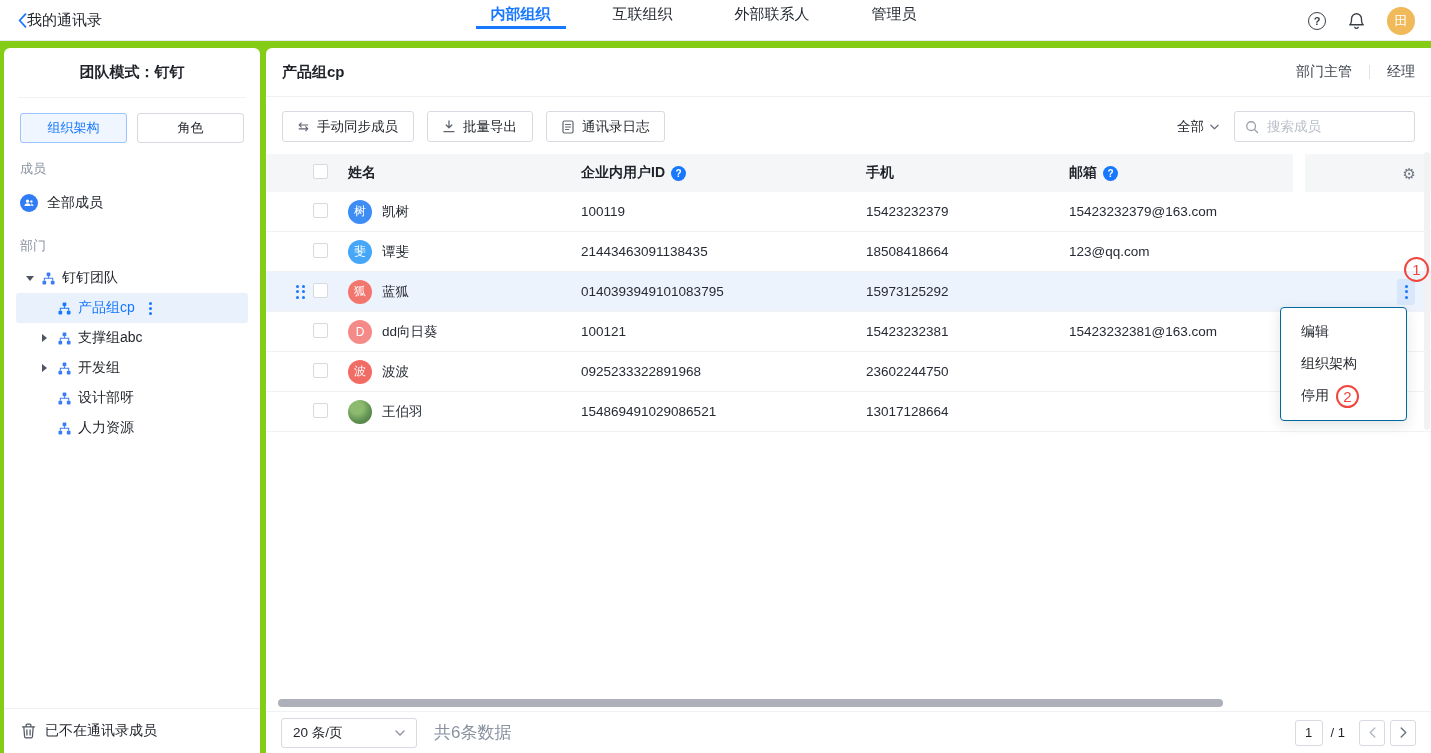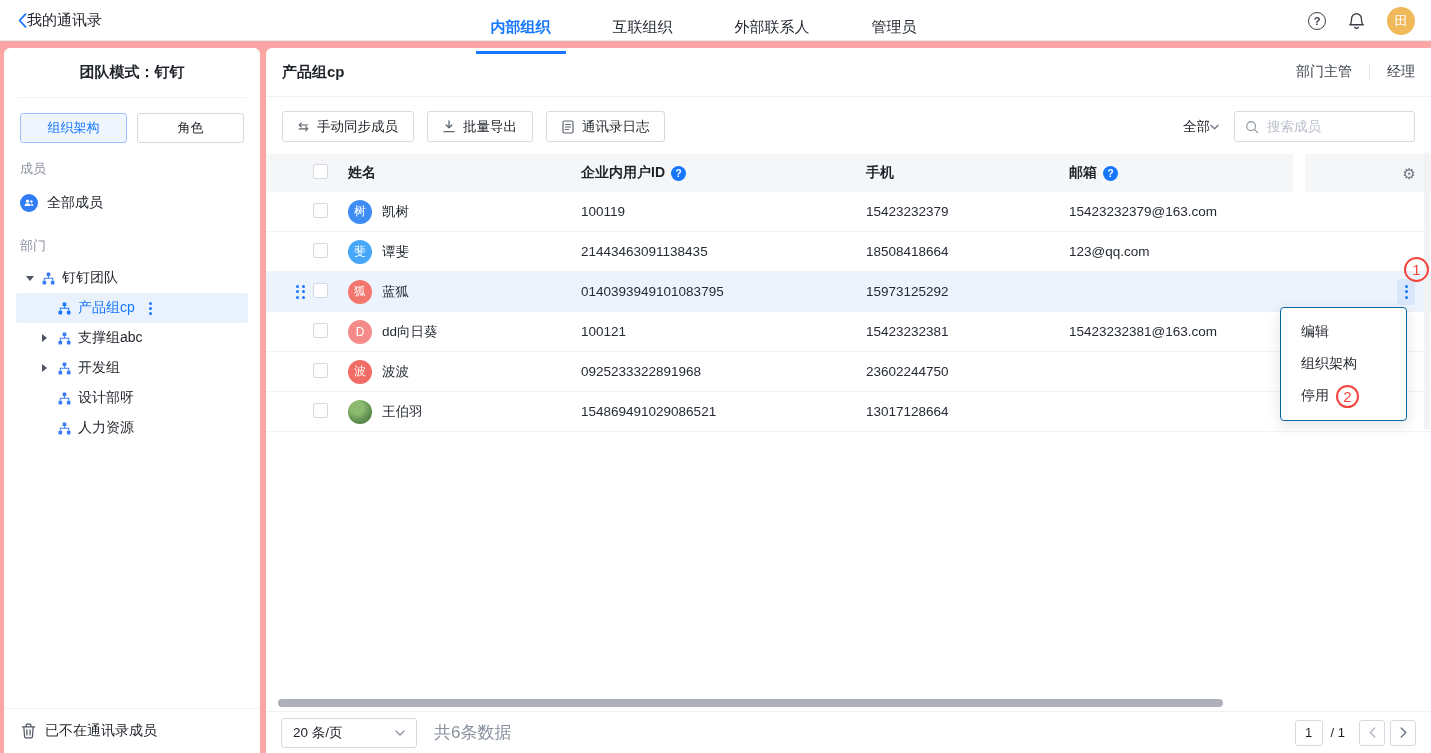--- a/index.html
+++ b/index.html
@@ -3,30 +3,30 @@
 <meta charset="utf-8">
 <style>
   * { margin:0; padding:0; box-sizing:border-box; }
   html,body { width:1431px; height:753px; font-family:"Liberation Sans","DejaVu Sans",sans-serif; }
   #app { position:relative; width:1431px; height:753px; background:#eef0f4; overflow:hidden; color:#1f2329; }
 
   
   .topbar { position:absolute; top:0; left:0; right:0; height:41px; background:#fff; border-bottom:1px solid #e8eaed; z-index:40; }
   .back { position:absolute; left:18px; top:0; height:41px; display:flex; align-items:center; font-size:15px; color:#1f2329; cursor:pointer; }
   .tabs { position:absolute; left:0; right:0; top:0; height:41px; display:flex; justify-content:center; gap:62px; transform:translateX(-12px); }
-  .tab { display:flex; align-items:center; height:54px; font-size:15px; color:#262b33; position:relative; cursor:pointer; }
+  .tab { display:flex; align-items:center; height:29px; font-size:15px; color:#262b33; position:relative; cursor:pointer; }
   .tab.active { color:#1677ff; font-weight:600; }
   .tab.active::after { content:""; position:absolute; bottom:0; left:-15px; right:-15px; height:3px; background:#1677ff; }
   .topbar-right { position:absolute; right:16px; top:0; height:41px; display:flex; align-items:center; gap:22px; }
   .help-circle { width:18px; height:18px; border:1.4px solid #3a3f47; border-radius:50%; display:flex; align-items:center; justify-content:center; font-size:11px; font-weight:700; color:#3a3f47; cursor:pointer; }
   .bell { display:flex; cursor:pointer; }
   .user-avatar { width:28px; height:28px; border-radius:50%; background:#f0b95a; color:#fff; font-size:13px; display:flex; align-items:center; justify-content:center; cursor:pointer; }
 
   
-  .workspace { position:absolute; top:41px; left:0; right:0; bottom:0; background:#fca5a5; }
+  .workspace { position:absolute; top:41px; left:0; right:0; bottom:0; background:#84cc16; }
   .sidebar { position:absolute; left:4px; top:7px; bottom:0; width:256px; background:#fff; border-radius:6px 6px 0 0; }
   .main { position:absolute; left:266px; top:7px; right:0; bottom:0; background:#fff; border-radius:6px 0 0 0; }
 
   
   .team-mode { height:49px; display:flex; align-items:center; justify-content:center; font-size:15px; font-weight:700; color:#1f2329; }
   .sb-divider { height:1px; background:#eff1f4; margin:0 14px; }
   .view-switch { display:flex; gap:10px; margin:15px 16px 0; }
   .vs-btn { flex:1; height:30px; border:1px solid #d7dae0; border-radius:3px; background:#fff; font-size:13px; color:#1f2329; display:flex; align-items:center; justify-content:center; cursor:pointer; }
   .vs-btn.active { background:#f0f6ff; border-color:#9cc2ff; color:#1677ff; }
   .sb-label { margin:17px 16px 8px; font-size:13px; color:#8a919f; }
@@ -48,21 +48,21 @@
 
   
   .main-header { height:49px; border-bottom:1px solid #f0f1f4; display:flex; align-items:center; padding:0 16px; }
   .main-title { font-size:15px; font-weight:700; color:#1f2329; }
   .role-tags { margin-left:auto; display:flex; align-items:center; gap:17px; font-size:14px; color:#3d434d; }
   .role-tags .vdiv { width:1px; height:14px; background:#dfe2e8; }
   .role-link { cursor:pointer; }
   .toolbar { display:flex; align-items:center; padding:14px 16px 12px; }
   .tb-btn { display:flex; align-items:center; gap:8px; height:31px; padding:0 15px; border:1px solid #d7dae0; border-radius:3px; background:#fff; font-size:13.5px; color:#1f2329; margin-right:13px; cursor:pointer; }
   .tb-ic { color:#5f6671; font-size:13px; display:flex; align-items:center; }
-  .filter { margin-left:auto; display:flex; align-items:center; font-size:13.5px; color:#1f2329; margin-right:15px; cursor:pointer; }
+  .filter { margin-left:auto; display:flex; align-items:center; gap:6px; font-size:13.5px; color:#1f2329; margin-right:15px; cursor:pointer; }
   .search-box { width:181px; height:31px; border:1px solid #d7dae0; border-radius:3px; display:flex; align-items:center; gap:8px; padding:0 10px; cursor:text; }
   .search-box input { border:none; outline:none; width:100%; font-size:13.5px; color:#1f2329; font-family:inherit; }
   .search-box input::placeholder { color:#b8bec8; }
 
   
   .tgrid { display:grid; grid-template-columns:47px 35px 233px 285px 203px 237px 1fr; align-items:center; }
   .thead { height:38px; background:#f5f6f8; font-size:14px; font-weight:700; color:#1f2329; position:relative; }
   .thead::after { content:""; position:absolute; right:126px; top:0; width:12px; height:38px; background:#fff; }
   .trow { height:40px; border-bottom:1px solid #f0f2f5; font-size:13.5px; color:#262b33; position:relative; }
   .trow.highlight { background:#edf3fd; }

